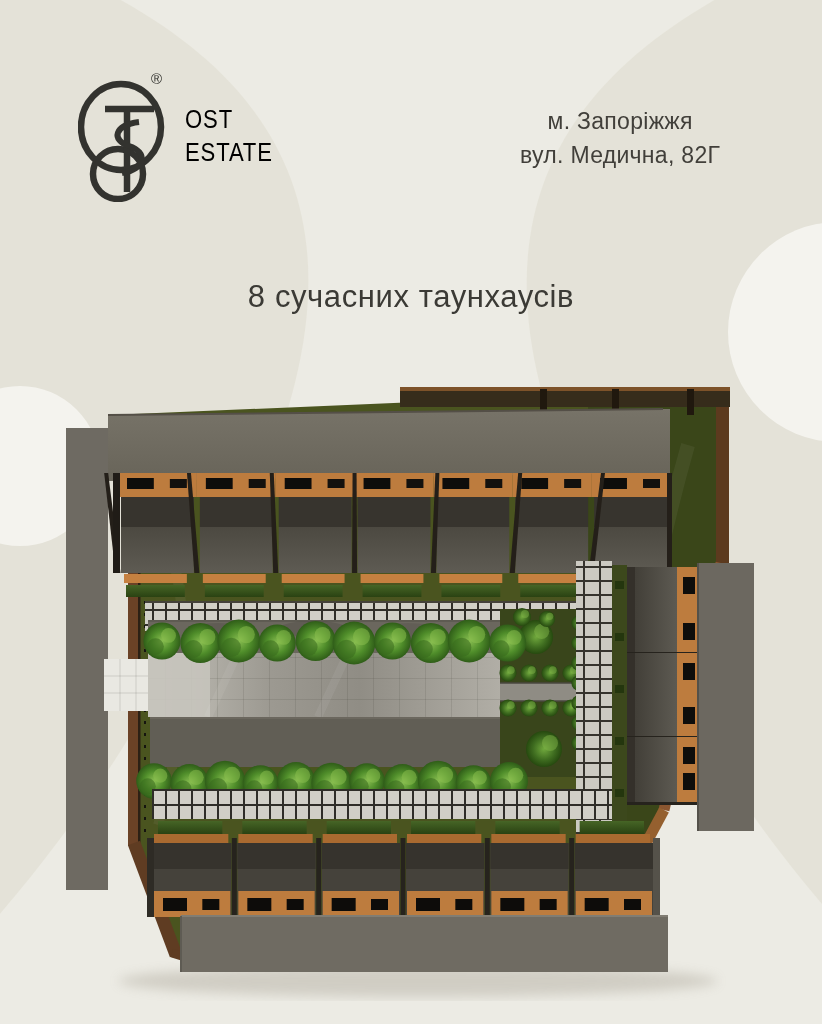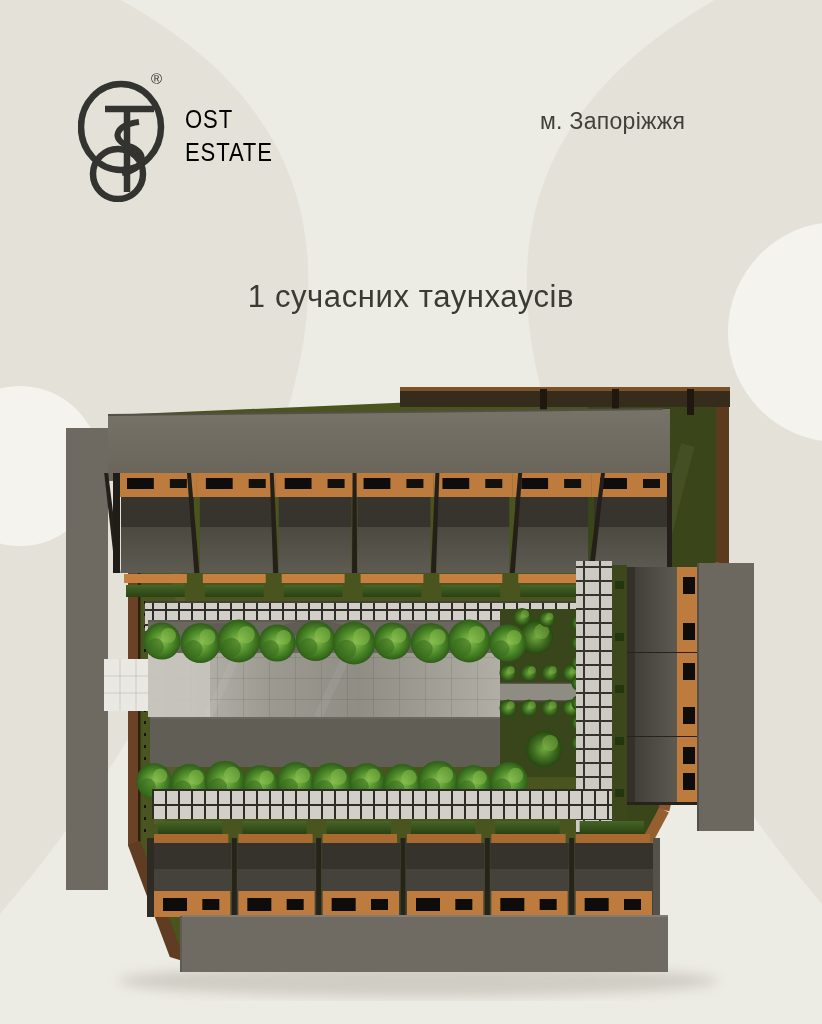--- a/index.html
+++ b/index.html
@@ -5,21 +5,21 @@
   html,body{margin:0;padding:0;}
   body{width:822px;height:1024px;background:#ecebe4;font-family:"Liberation Sans",sans-serif;}
   .poster{position:relative;width:822px;height:1024px;overflow:hidden;background:#ecebe4;}
   .bg{position:absolute;left:0;top:0;z-index:0;}
   .header{position:absolute;left:0;top:0;width:822px;z-index:2;}
   .logo-mark{position:absolute;left:78px;top:80px;}
   .trademark{position:absolute;left:151px;top:70px;font-size:15px;color:#33332f;}
   .brand-text{position:absolute;left:185px;top:103px;color:#000000;}
   .brand-line{display:block;font-size:26px;font-weight:300;letter-spacing:1px;line-height:33px;
     transform:scaleX(.85);transform-origin:left center;white-space:nowrap;}
-  .address{position:absolute;left:540px;top:104px;color:#413f3a;font-size:23px;line-height:34px;letter-spacing:.3px;text-align:center;}
+  .address{position:absolute;left:520px;top:104px;color:#413f3a;font-size:23px;line-height:34px;letter-spacing:.3px;text-align:center;}
   .headline{position:absolute;left:0;top:279px;width:822px;text-align:center;z-index:2;
     font-size:31px;font-weight:400;letter-spacing:.6px;color:#3b3a35;margin:0;}
   .render{position:absolute;left:88px;top:385px;width:660px;height:630px;z-index:1;}
   .render svg{overflow:visible;}
 </style>
 </head>
 <body>
 
 <div class="poster">
 
@@ -41,24 +41,25 @@
         <path d="M61,42 C 36,45 33,60 51,66 C 70,72 68,89 44,93" stroke-width="6"></path>
       </g>
     </svg>
     <span class="trademark">®</span>
     <div class="brand-text">
       <span class="brand-line">OST</span>
       <span class="brand-line">ESTATE</span>
     </div>
     <div class="address">
       <div>м. Запоріжжя</div>
+      <div>вул. Медична, 82Г</div>
     </div>
   </div>
 
-  <h1 class="headline">1 сучасних таунхаусів</h1>
+  <h1 class="headline">8 сучасних таунхаусів</h1>
 
   <div class="render">
     <svg width="660" height="630" viewBox="0 0 660 630">
       <defs>
         <linearGradient id="roofG" x1="0" y1="0" x2="0" y2="1">
           <stop offset="0" stop-color="#777368"></stop>
             <stop offset="1" stop-color="#686459"></stop>
         </linearGradient>
         <linearGradient id="floorG" x1="0" y1="0" x2="0" y2="1">
           <stop offset="0" stop-color="#4c4941"></stop>

